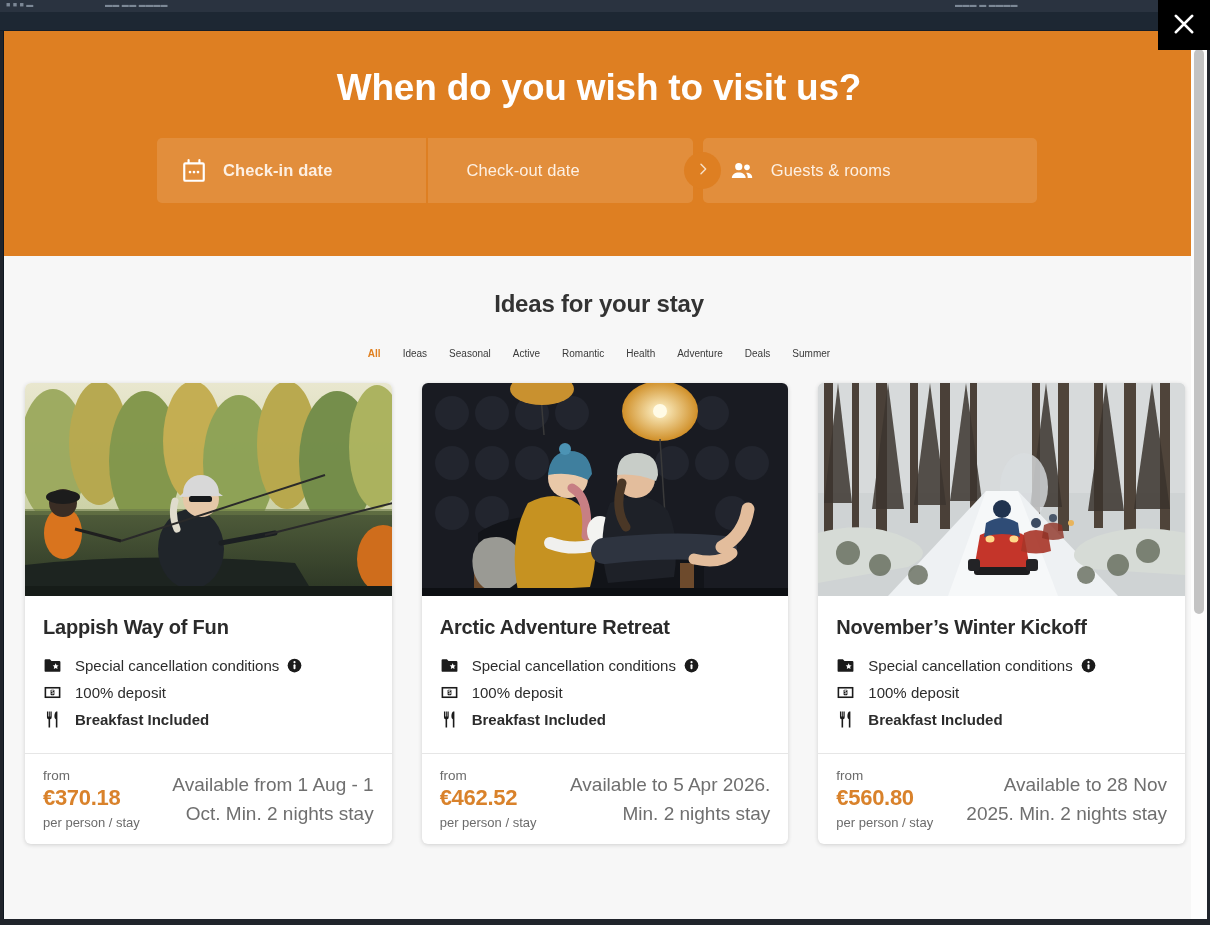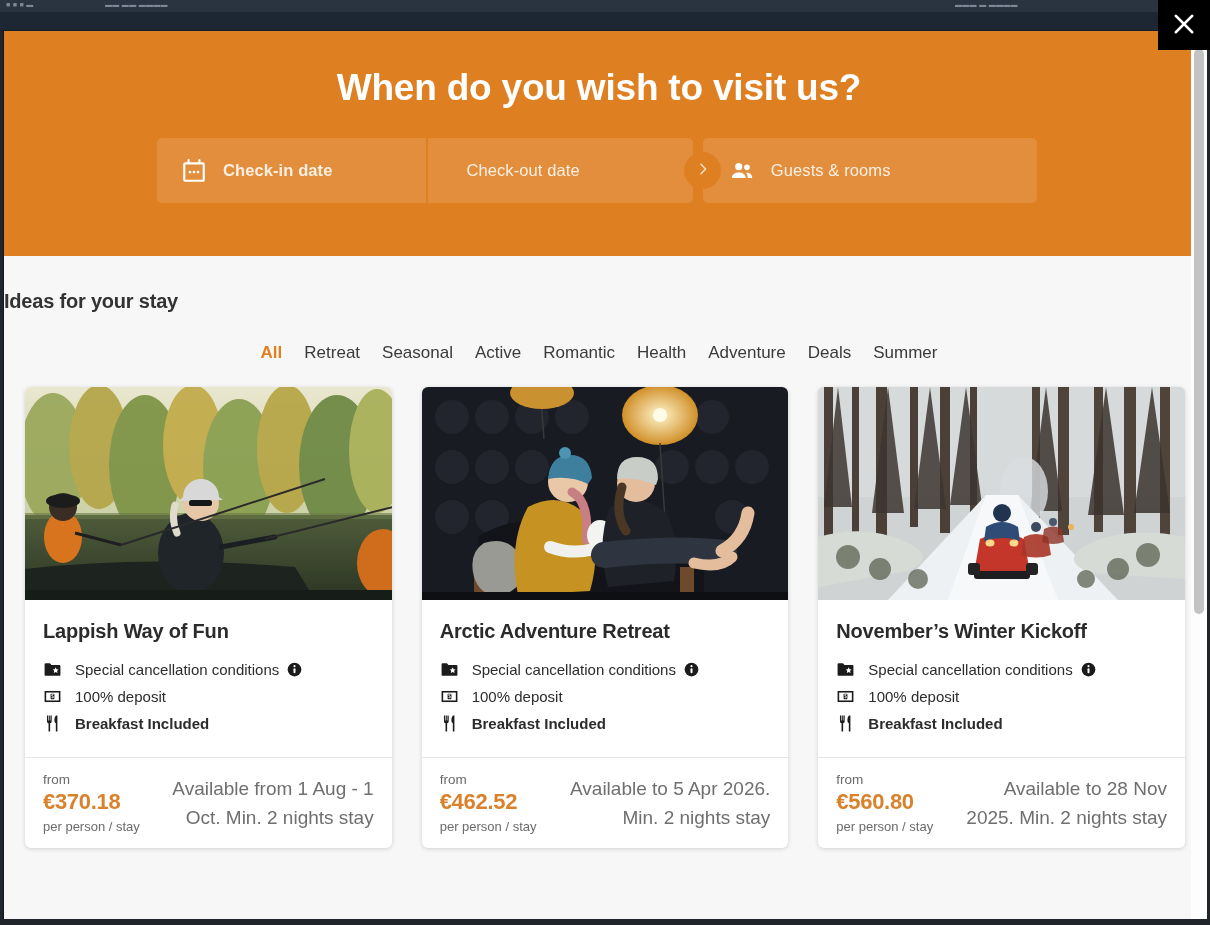--- a/index.html
+++ b/index.html
@@ -77,26 +77,26 @@
   .arrow-sep {
     position: absolute; left: 256px; top: 14px; width: 37px; height: 37px;
     border-radius: 50%; background: #de7f22;
     display: flex; align-items: center; justify-content: center; z-index: 5;
   }
   .arrow-sep svg { width: 16px; height: 16px; stroke: #f8e0c6; fill: none; stroke-width: 2.2; }
 
   
   .ideas { position: relative; width: 1190px; background: #f7f7f7; padding-top: 34px; }
   .ideas h2 {
-    font-size: 20px; font-weight: 700; color: #333333; text-align: left;
+    font-size: 24px; font-weight: 700; color: #333333; text-align: center;
     letter-spacing: -0.2px;
   }
   .filters {
     display: flex; justify-content: center; align-items: center;
-    gap: 22px; margin-top: 30px; font-size: 17px;
+    gap: 22px; margin-top: 30px; font-size: 10px;
   }
   .filter { color: #3a3a3a; cursor: pointer; white-space: nowrap; }
   .filter.active { color: #e08020; font-weight: 700; }
 
   
   .cards {
     display: flex; gap: 30px; margin: 24px 0 0 21px; width: 1160px;
   }
   .card {
     width: 368px; background: #ffffff; border-radius: 6px;
@@ -205,21 +205,21 @@
         </div>
 
       </div>
     </section>
 
     <section class="ideas">
       <h2>Ideas for your stay</h2>
 
       <nav class="filters">
         <span class="filter active">All</span>
-        <span class="filter">Retreat</span>
+        <span class="filter">Ideas</span>
         <span class="filter">Seasonal</span>
         <span class="filter">Active</span>
         <span class="filter">Romantic</span>
         <span class="filter">Health</span>
         <span class="filter">Adventure</span>
         <span class="filter">Deals</span>
         <span class="filter">Summer</span>
       </nav>
 
       <div class="cards">

